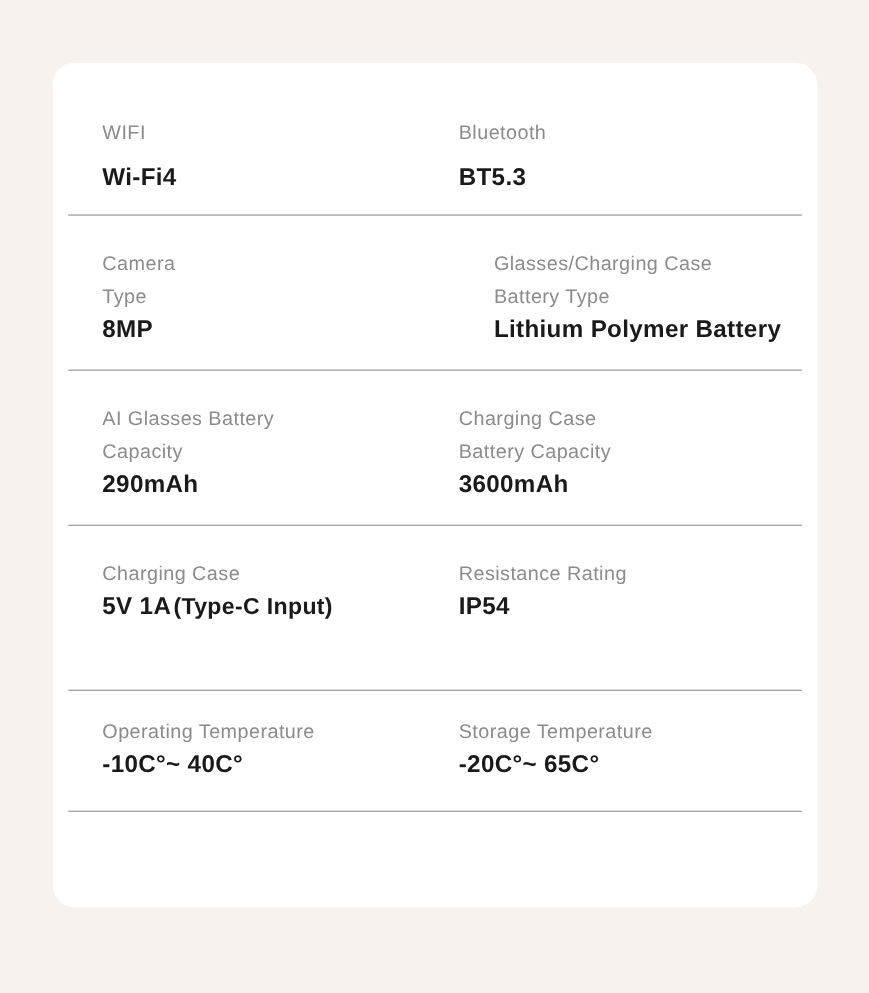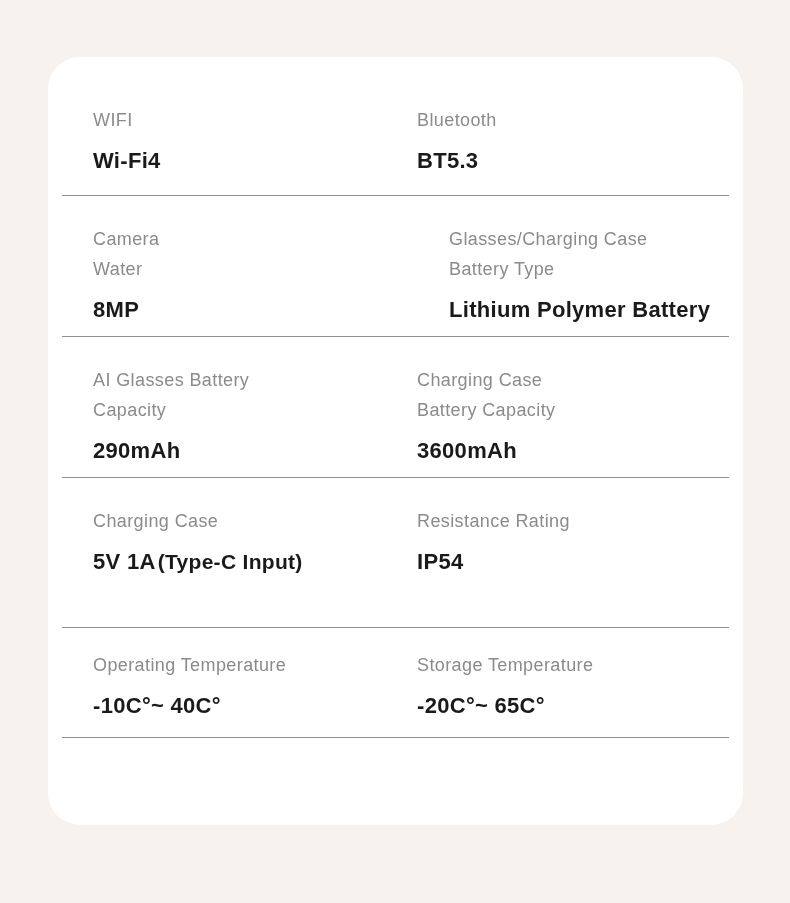--- a/index.html
+++ b/index.html
@@ -15,21 +15,21 @@
     font-family: "Liberation Sans", "DejaVu Sans", sans-serif;
   }
 
   .spec-card {
     position: absolute;
     left: 48px;
     top: 57px;
     width: 695px;
     height: 768px;
     background: var(--card-bg, #ffffff);
-    border-radius: 32px;
+    border-radius: 20px;
     overflow: hidden;
   }
 
   .rows {
     margin: 0 14px;
   }
 
   .row {
     display: flex;
     border-bottom: 1px solid var(--divider-color, #8f8f8f);
@@ -53,21 +53,21 @@
 
   .label-line {
     font-size: 18px;
     line-height: 30px;
     letter-spacing: 0.4px;
     color: var(--label-color, #8b8b8b);
     white-space: nowrap;
   }
 
   .value {
-    margin-top: 11px;
+    margin-top: 0;
     font-size: 22px;
     line-height: 30px;
     font-weight: 700;
     letter-spacing: 0.3px;
     color: var(--value-color, #1a1a1a);
     white-space: nowrap;
   }
 
   .row-1 .value { margin-top: 11px; }
 
@@ -89,21 +89,21 @@
       </div>
       <div class="cell cell-right">
         <div class="label-line">Bluetooth</div>
         <div class="value">BT5.3</div>
       </div>
     </section>
 
     <section class="row row-2">
       <div class="cell cell-left">
         <div class="label-line">Camera</div>
-        <div class="label-line">Water</div>
+        <div class="label-line">Type</div>
         <div class="value">8MP</div>
       </div>
       <div class="cell cell-right">
         <div class="label-line">Glasses/Charging Case</div>
         <div class="label-line">Battery Type</div>
         <div class="value">Lithium Polymer Battery</div>
       </div>
     </section>
 
     <section class="row row-3">

